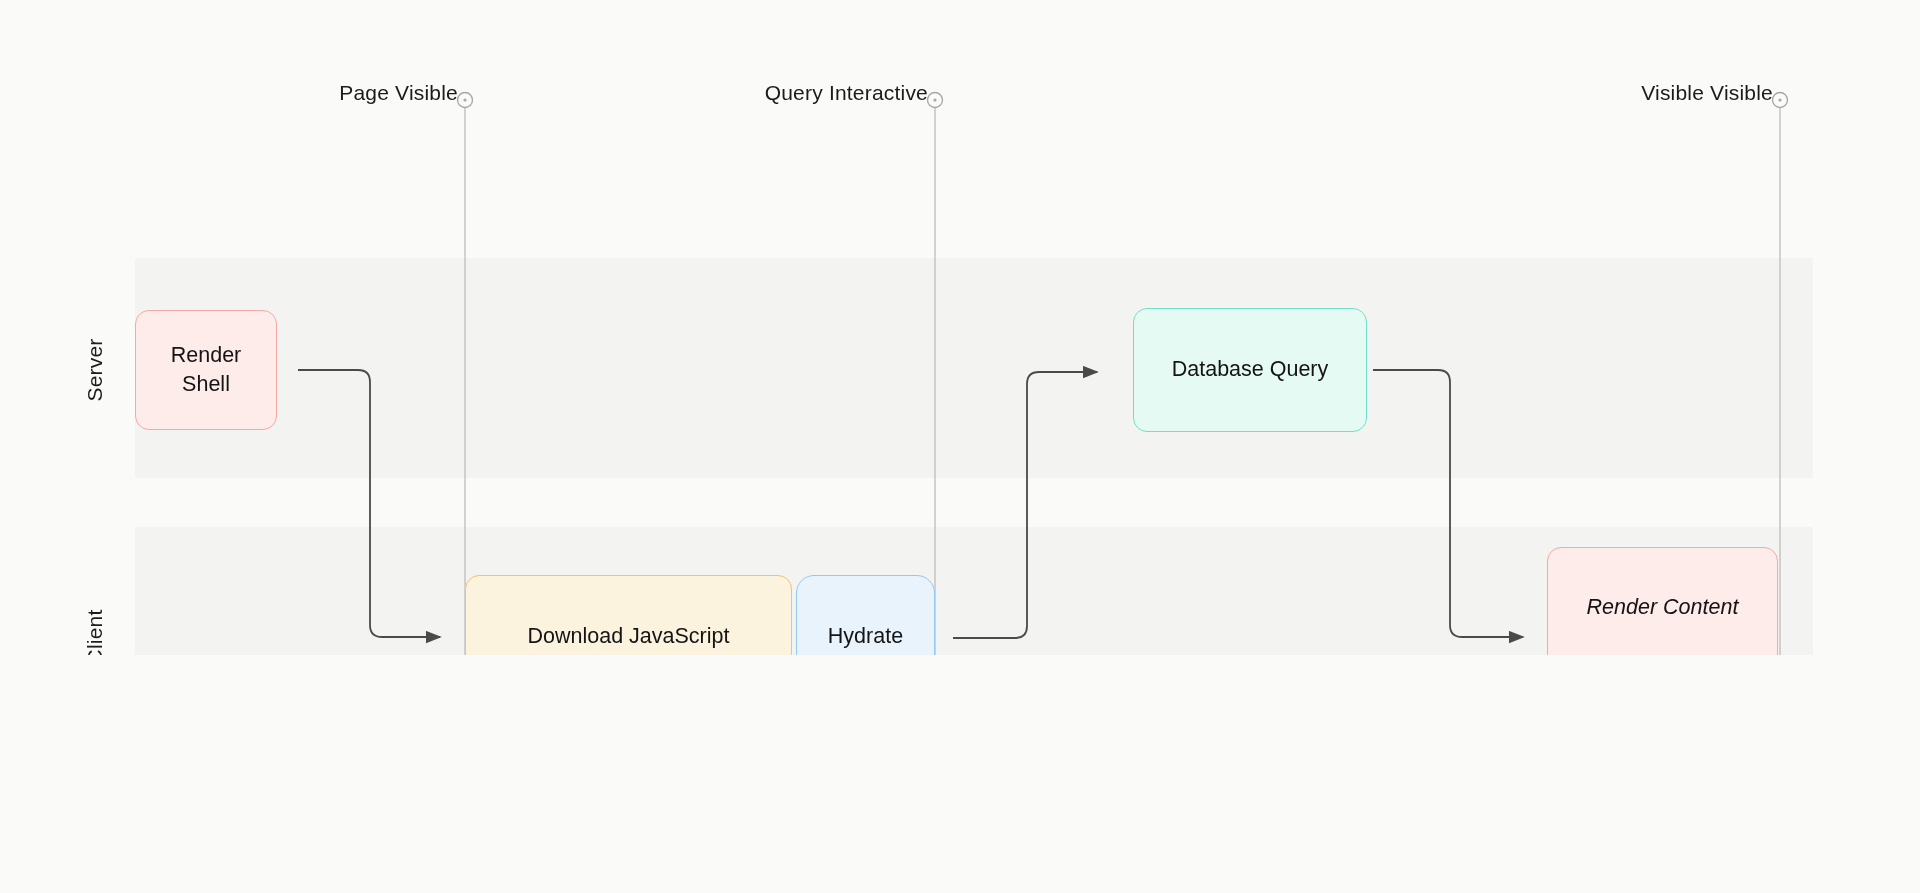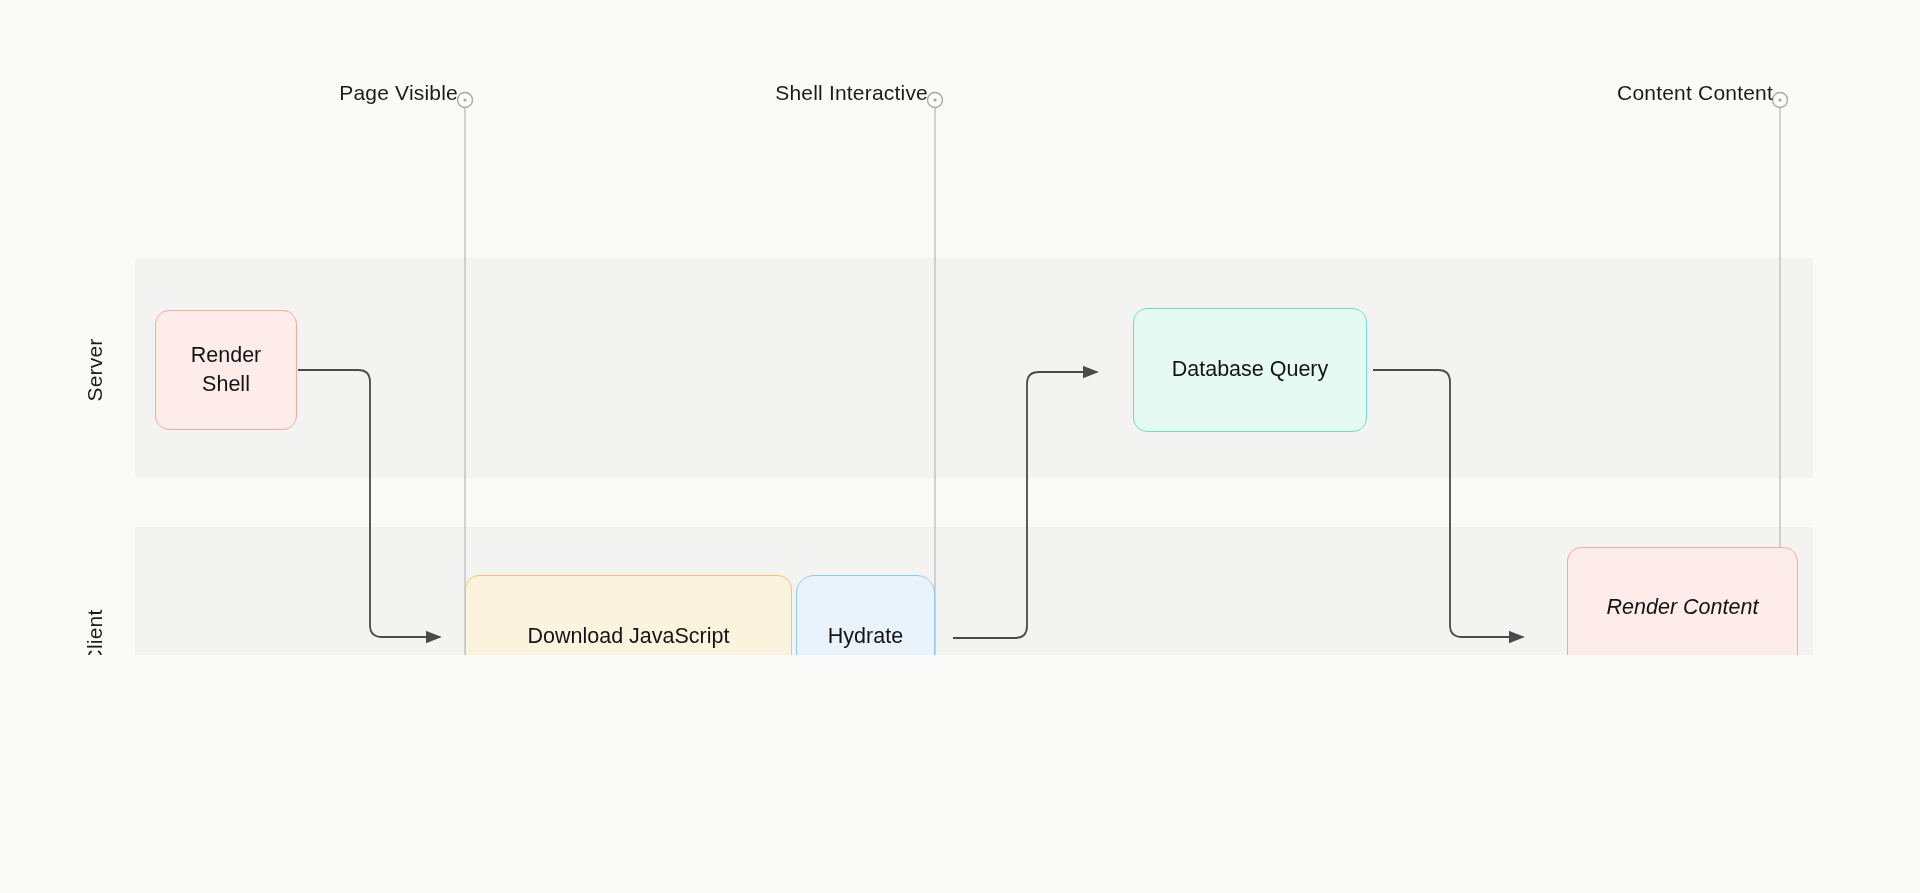--- a/index.html
+++ b/index.html
@@ -67,21 +67,21 @@
     border: 1.5px solid;
     display: flex;
     align-items: center;
     justify-content: center;
     text-align: center;
     font-size: 21.5px;
     line-height: 1.35;
     color: #141414;
     padding: 8px 14px;
   }
-  .node.pink   { background: #fdecea; border-color: #f5a9a4; margin-left: 20px; }
+  .node.pink   { background: #fdecea; border-color: #f5a9a4; }
   .node.orange { background: #fcf3de; border-color: #f3c272; }
   .node.blue   { background: #e9f3fc; border-color: #93c9f2; border-radius: 18px; }
   .node.teal   { background: #e6faf4; border-color: #6fdfc9; }
 
   .node.render-shell     { left: 135px;  top: 310px; width: 142px; height: 120px; }
   .node.download-js      { left: 465px;  top: 575px; width: 327px; height: 123px; }
   .node.hydrate          { left: 796px;  top: 575px; width: 139px; height: 123px; }
   .node.database-query   { left: 1123px; top: 308px; width: 234px; height: 124px; margin-left: 10px; }
   .node.render-content   { left: 1547px; top: 547px; width: 231px; height: 122px; font-style: italic; }
 </style>
@@ -118,22 +118,22 @@
     </g>
 
     <line x1="135" y1="810" x2="1813" y2="810" stroke="#d4d4d4" stroke-width="2.5"></line>
 
     <path d="M 298 370 H 358 Q 370 370 370 382 V 625 Q 370 637 382 637 H 440" fill="none" stroke="#4a4a4a" stroke-width="1.8" marker-end="url(#arrowhead)"></path>
     <path d="M 953 638 H 1015 Q 1027 638 1027 626 V 384 Q 1027 372 1039 372 H 1097" fill="none" stroke="#4a4a4a" stroke-width="1.8" marker-end="url(#arrowhead)"></path>
     <path d="M 1373 370 H 1438 Q 1450 370 1450 382 V 625 Q 1450 637 1462 637 H 1523" fill="none" stroke="#4a4a4a" stroke-width="1.8" marker-end="url(#arrowhead)"></path>
   </svg>
 
   <div class="milestone-label pv">Page Visible</div>
-  <div class="milestone-label pi">Shell Interactive</div>
-  <div class="milestone-label cv">Content Content</div>
+  <div class="milestone-label pi">Query Interactive</div>
+  <div class="milestone-label cv">Visible Visible</div>
 
   <div class="lane-label server">Server</div>
   <div class="lane-label client">Client</div>
 
   <div class="node pink render-shell">
     <span>Render Shell</span>
   </div>
   <div class="node orange download-js">
     <span>Download JavaScript</span>
   </div>

